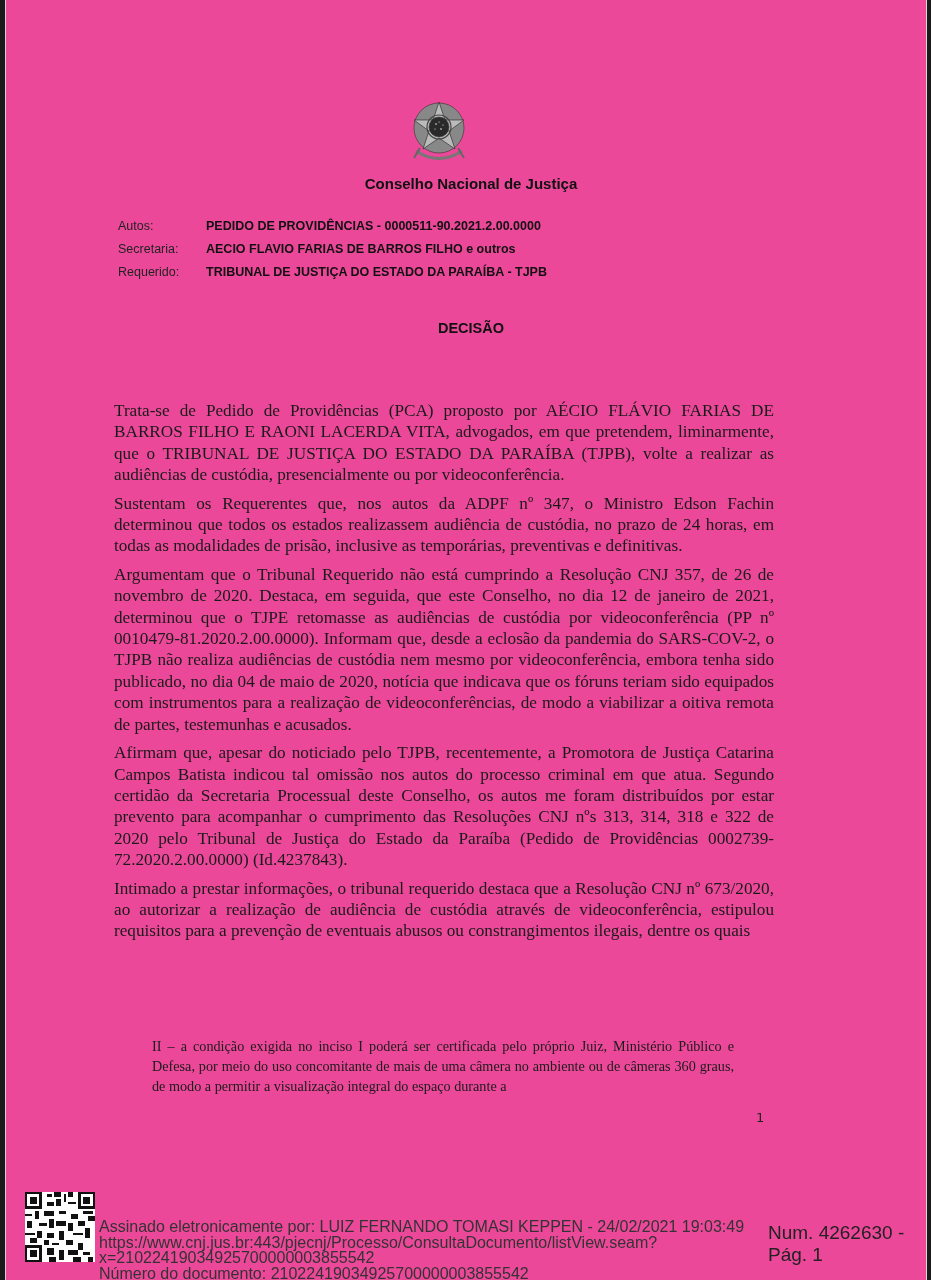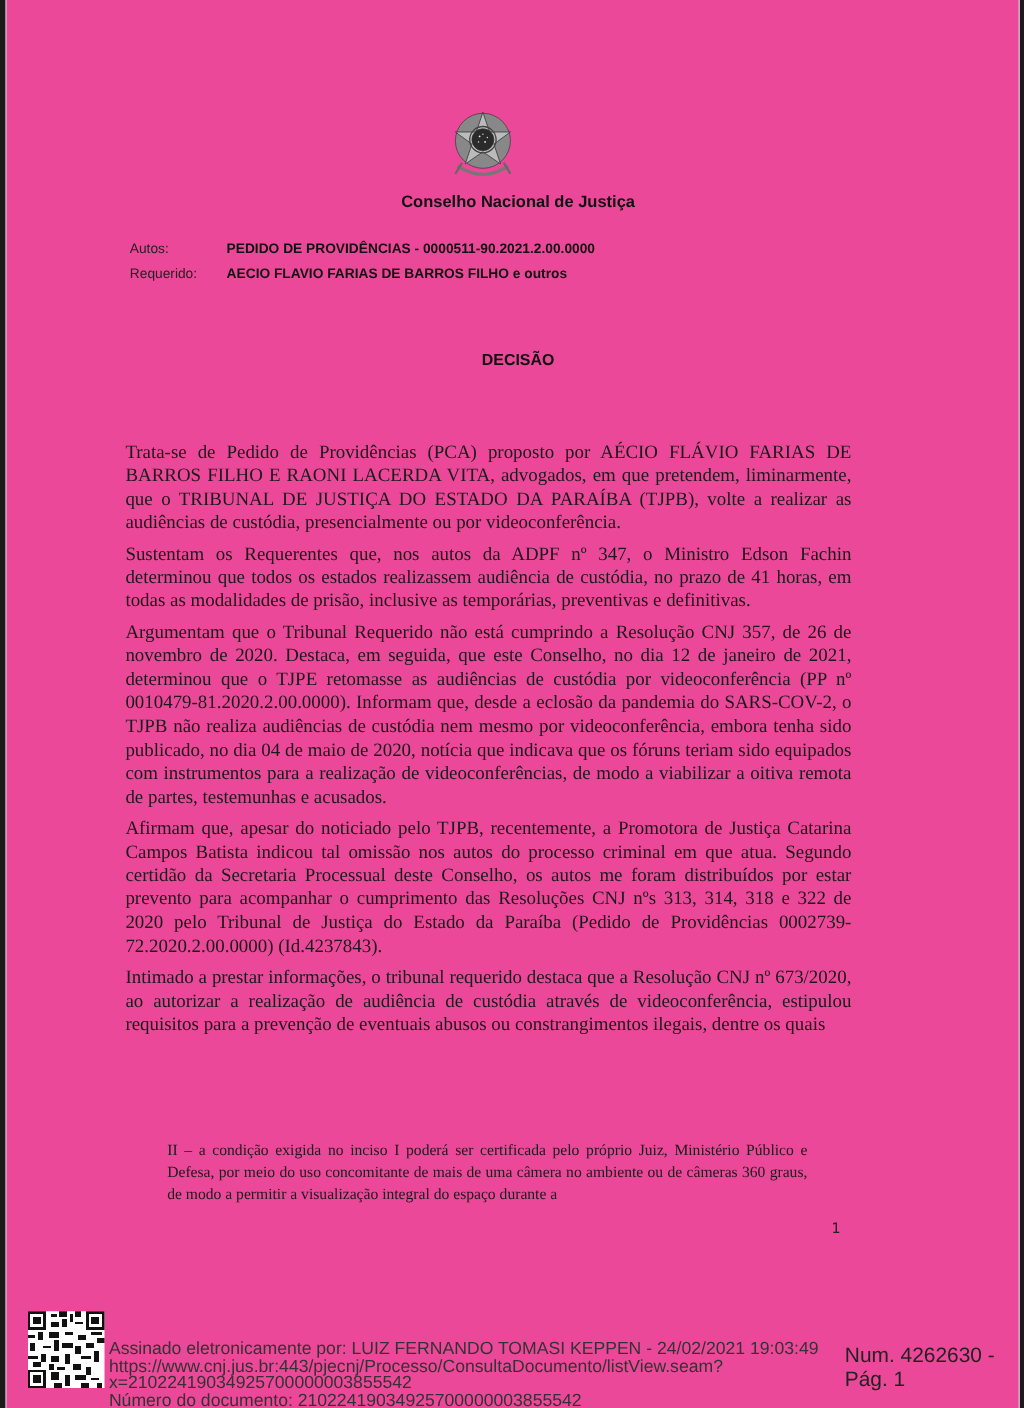--- a/index.html
+++ b/index.html
@@ -69,30 +69,34 @@
   </svg>
 
   <div class="org-title">Conselho Nacional de Justiça</div>
 
   <div class="meta">
     <div class="meta-row">
       <span class="meta-label">Autos:</span>
       <span class="meta-value">PEDIDO DE PROVIDÊNCIAS - 0000511-90.2021.2.00.0000</span>
     </div>
     <div class="meta-row">
+      <span class="meta-label">Secretaria:</span>
+      <span class="meta-value">AECIO FLAVIO FARIAS DE BARROS FILHO e outros</span>
+    </div>
+    <div class="meta-row">
       <span class="meta-label">Requerido:</span>
-      <span class="meta-value">AECIO FLAVIO FARIAS DE BARROS FILHO e outros</span>
+      <span class="meta-value">TRIBUNAL DE JUSTIÇA DO ESTADO DA PARAÍBA - TJPB</span>
     </div>
   </div>
 
   <div class="doc-heading">DECISÃO</div>
 
   <div class="body-text">
     <p>Trata-se de Pedido de Providências (PCA) proposto por AÉCIO FLÁVIO FARIAS DE BARROS FILHO E RAONI LACERDA VITA, advogados, em que pretendem, liminarmente, que o TRIBUNAL DE JUSTIÇA DO ESTADO DA PARAÍBA (TJPB), volte a realizar as audiências de custódia, presencialmente ou por videoconferência.</p>
-    <p>Sustentam os Requerentes que, nos autos da ADPF nº 347, o Ministro Edson Fachin determinou que todos os estados realizassem audiência de custódia, no prazo de 41 horas, em todas as modalidades de prisão, inclusive as temporárias, preventivas e definitivas.</p>
+    <p>Sustentam os Requerentes que, nos autos da ADPF nº 347, o Ministro Edson Fachin determinou que todos os estados realizassem audiência de custódia, no prazo de 24 horas, em todas as modalidades de prisão, inclusive as temporárias, preventivas e definitivas.</p>
     <p>Argumentam que o Tribunal Requerido não está cumprindo a Resolução CNJ 357, de 26 de novembro de 2020. Destaca, em seguida, que este Conselho, no dia 12 de janeiro de 2021, determinou que o TJPE retomasse as audiências de custódia por videoconferência (PP nº 0010479-81.2020.2.00.0000). Informam que, desde a eclosão da pandemia do SARS-COV-2, o TJPB não realiza audiências de custódia nem mesmo por videoconferência, embora tenha sido publicado, no dia 04 de maio de 2020, notícia que indicava que os fóruns teriam sido equipados com instrumentos para a realização de videoconferências, de modo a viabilizar a oitiva remota de partes, testemunhas e acusados.</p>
     <p>Afirmam que, apesar do noticiado pelo TJPB, recentemente, a Promotora de Justiça Catarina Campos Batista indicou tal omissão nos autos do processo criminal em que atua. Segundo certidão da Secretaria Processual deste Conselho, os autos me foram distribuídos por estar prevento para acompanhar o cumprimento das Resoluções CNJ nºs 313, 314, 318 e 322 de 2020 pelo Tribunal de Justiça do Estado da Paraíba (Pedido de Providências 0002739-72.2020.2.00.0000) (Id.4237843).</p>
     <p>Intimado a prestar informações, o tribunal requerido destaca que a Resolução CNJ nº 673/2020, ao autorizar a realização de audiência de custódia através de videoconferência, estipulou requisitos para a prevenção de eventuais abusos ou constrangimentos ilegais, dentre os quais</p>
   </div>
 
   <div class="quote">
     <p>II – a condição exigida no inciso I poderá ser certificada pelo próprio Juiz, Ministério Público e Defesa, por meio do uso concomitante de mais de uma câmera no ambiente ou de câmeras 360 graus, de modo a permitir a visualização integral do espaço durante a</p>
   </div>
 
   <div class="page-num">1</div>

